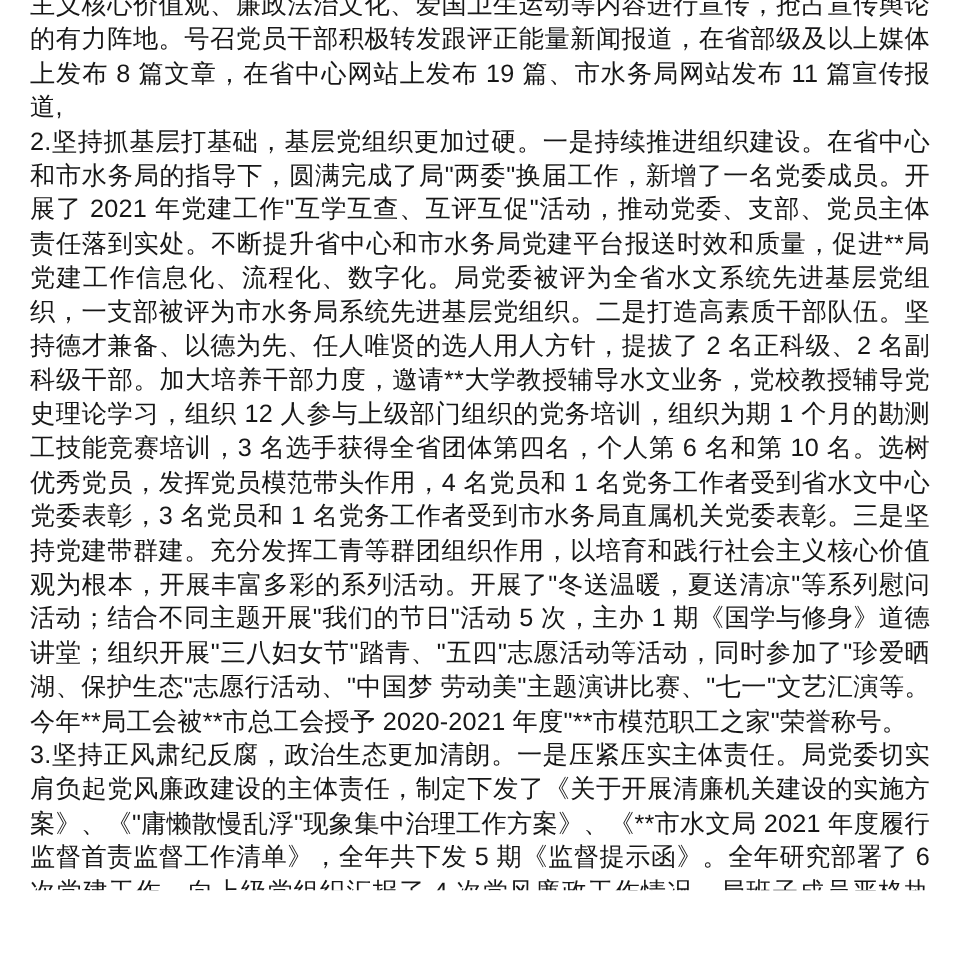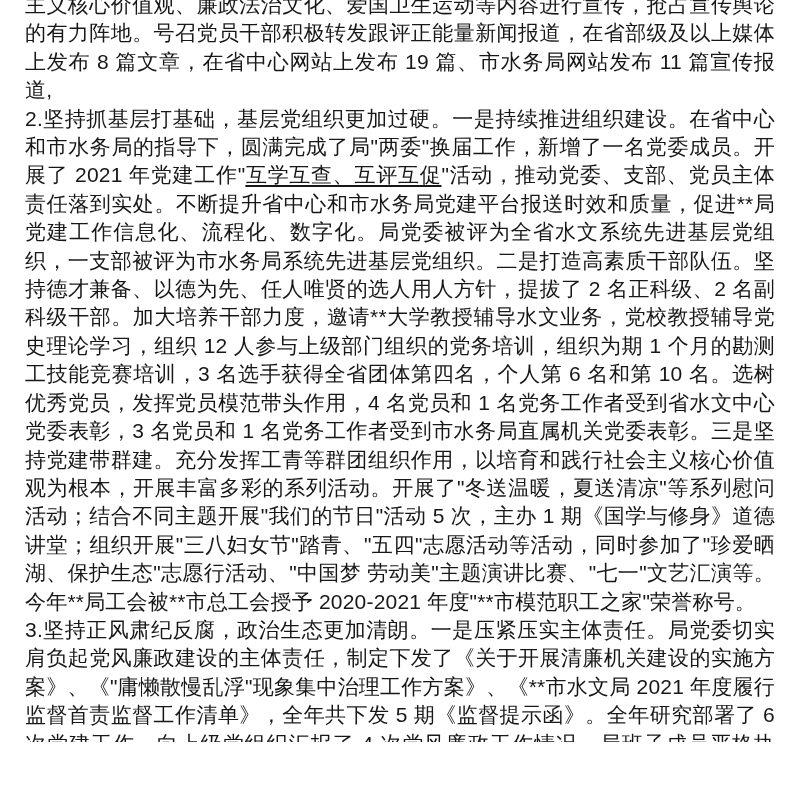--- a/index.html
+++ b/index.html
@@ -28,21 +28,20 @@
     letter-spacing: 0.2px;
   }
   .para {
     margin: 0;
     padding: 0;
   }
   .run-bold {
     font-weight: normal;
   }
   .run-underline {
-    text-decoration: underline;
     text-underline-offset: 3px;
   }
 </style>
 </head>
 <body>
 
 <div class="page">
   <div class="text-flow">
       <p class="para"><span class="run run-normal">主义核心价值观、廉政法治文化、爱国卫生运动等内容进行宣传，抢占宣传舆论的有力阵地。号召党员干部积极转发跟评正能量新闻报道，在省部级及以上媒体上发布 8 篇文章，在省中心网站上发布 19 篇、市水务局网站发布 11 篇宣传报道,</span></p>
       <p class="para"><span class="run run-bold">2.坚持抓基层打基础，基层党组织更加过硬。</span><span class="run run-normal">一是持续推进组织建设。在省中心和市水务局的指导下，圆满完成了局"两委"换届工作，新增了一名党委成员。开展了 2021 年党建工作"</span><span class="run run-underline">互学互查、互评互促</span><span class="run run-normal">"活动，推动党委、支部、党员主体责任落到实处。不断提升省中心和市水务局党建平台报送时效和质量，促进**局党建工作信息化、流程化、数字化。局党委被评为全省水文系统先进基层党组织，一支部被评为市水务局系统先进基层党组织。二是打造高素质干部队伍。坚持德才兼备、以德为先、任人唯贤的选人用人方针，提拔了 2 名正科级、2 名副科级干部。加大培养干部力度，邀请**大学教授辅导水文业务，党校教授辅导党史理论学习，组织 12 人参与上级部门组织的党务培训，组织为期 1 个月的勘测工技能竞赛培训，3 名选手获得全省团体第四名，个人第 6 名和第 10 名。选树优秀党员，发挥党员模范带头作用，4 名党员和 1 名党务工作者受到省水文中心党委表彰，3 名党员和 1 名党务工作者受到市水务局直属机关党委表彰。三是坚持党建带群建。充分发挥工青等群团组织作用，以培育和践行社会主义核心价值观为根本，开展丰富多彩的系列活动。开展了"冬送温暖，夏送清凉"等系列慰问活动；结合不同主题开展"我们的节日"活动 5 次，主办 1 期《国学与修身》道德讲堂；组织开展"三八妇女节"踏青、"五四"志愿活动等活动，同时参加了"珍爱晒湖、保护生态"志愿行活动、"中国梦 劳动美"主题演讲比赛、"七一"文艺汇演等。今年**局工会被**市总工会授予 2020-2021 年度"**市模范职工之家"荣誉称号。</span></p>

